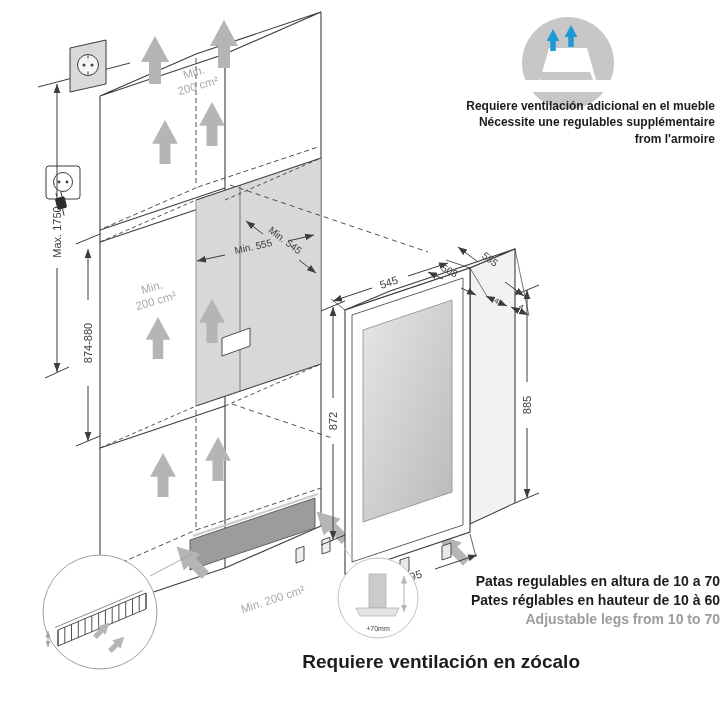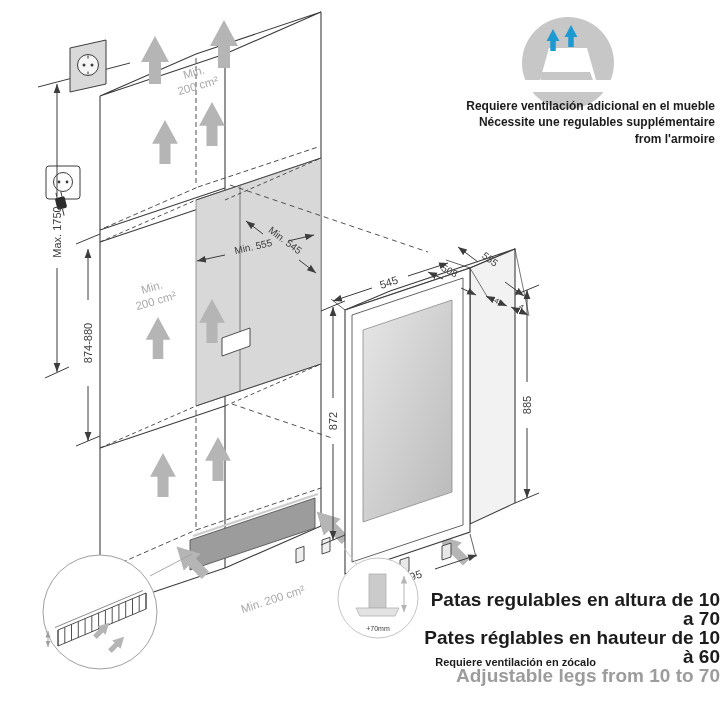--- a/index.html
+++ b/index.html
@@ -7,22 +7,22 @@
          font-family:"Liberation Sans",sans-serif;}
   #stage svg{position:absolute;left:0;top:0;}
   svg text{font-family:"Liberation Sans",sans-serif;fill:#3d3d3d;}
   .dimlbl{font-size:11px;}
   .dimsm{font-size:10px;}
   .dimtiny{font-size:7.5px;}
   .minlbl{font-size:11.5px;fill:#a9a9a9;}
   .note{position:absolute;text-align:right;color:#1c1c1c;font-weight:bold;}
   .note .en{color:#9c9c9c;}
   #note-cabinet{left:425px;top:98px;width:290px;font-size:12px;line-height:16.3px;}
-  #note-legs{left:420px;top:572px;width:300px;font-size:19px;line-height:19px;margin-top:18px;}
-  #note-plinth{left:128px;top:653px;width:468px;font-size:11px;line-height:18.5px;}
+  #note-legs{left:420px;top:572px;width:300px;font-size:14px;line-height:19px;}
+  #note-plinth{left:112px;top:653px;width:468px;font-size:19px;line-height:18.5px;}
 </style>
 </head>
 <body>
 
 <div id="stage">
 <svg width="720" height="720" viewBox="0 0 720 720">
   <defs>
     <path id="blockArrow" d="M-6,24 L-6,2 L-14,2 L0,-24 L14,2 L6,2 L6,24 Z"></path>
     <linearGradient id="gl" x1="0" y1="0" x2="1" y2="1">
       <stop offset="0" stop-color="#e7e7e7"></stop>

